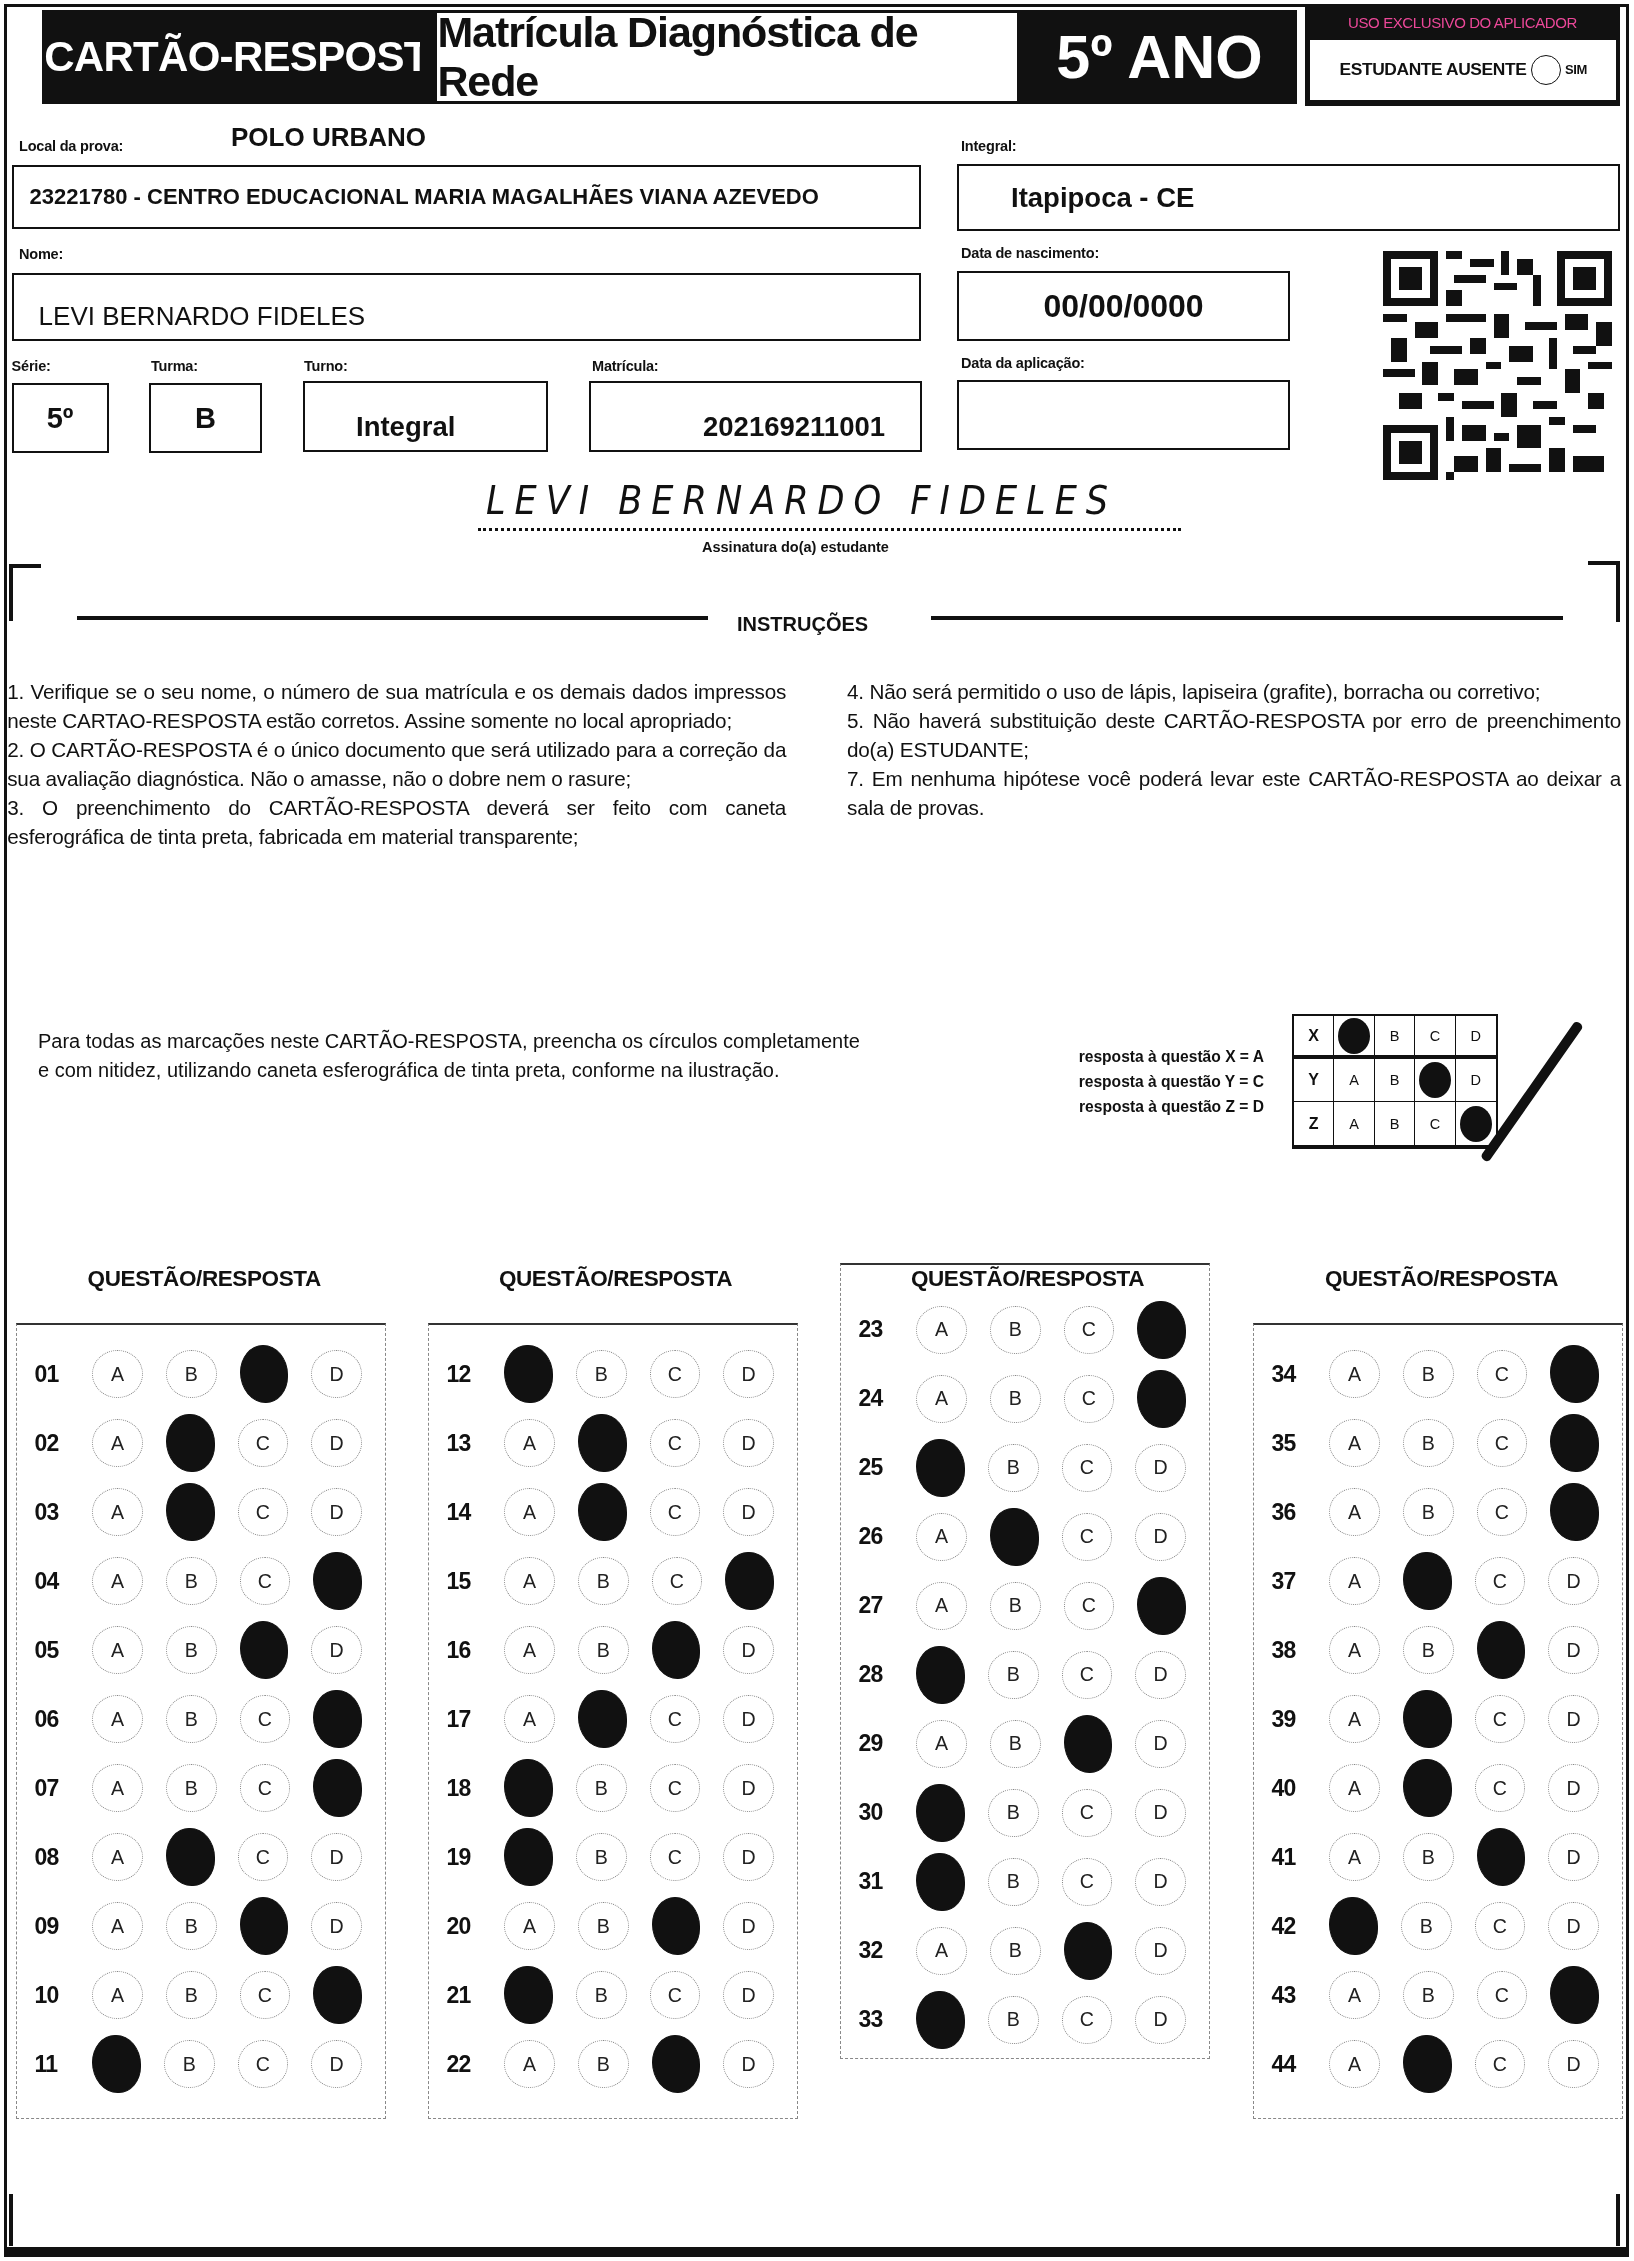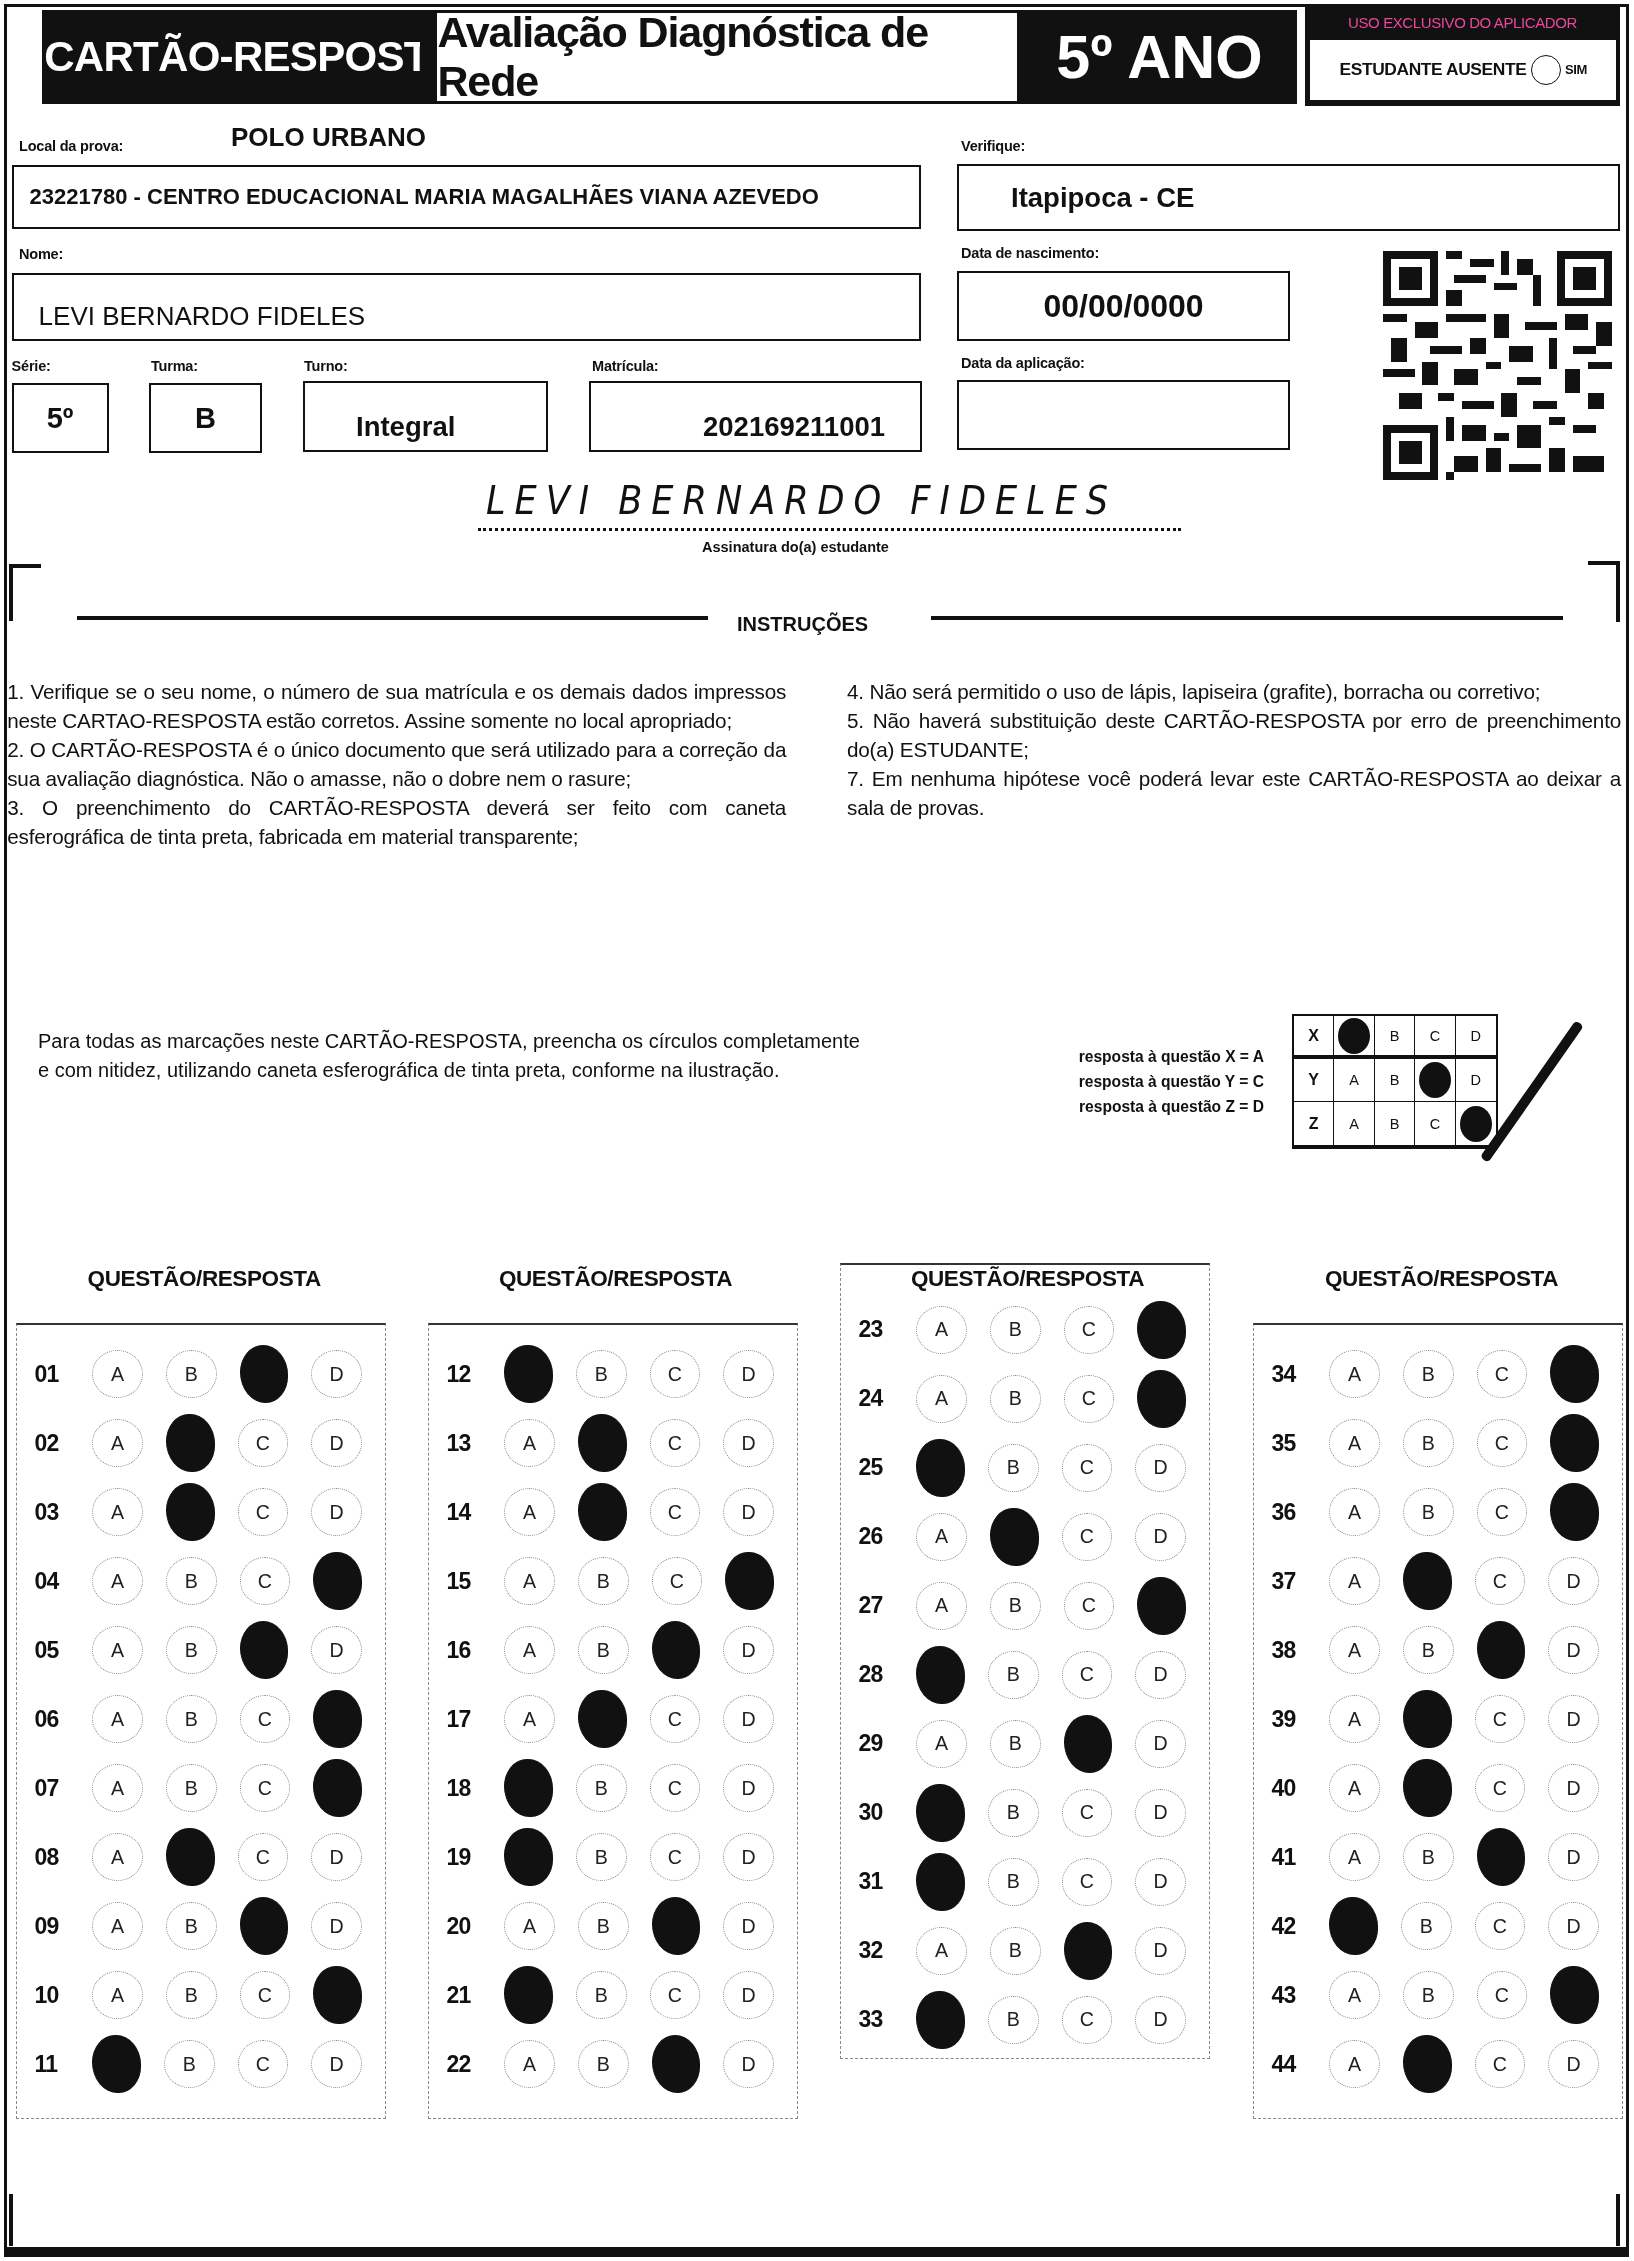--- a/index.html
+++ b/index.html
@@ -61,38 +61,38 @@
   
   .qr { left: 1383px; top: 251px; width: 229px; height: 229px; background: #fff; }
 </style>
 </head>
 <body>
 
 <div class="sheet"></div>
 
 <div class="abs hdr-left">CARTÃO-RESPOSTA</div>
 <div class="abs hdr-mid">
-  <div class="hdr-mid-inner">Avaliação Diagnóstica de Rede</div>
+  <div class="hdr-mid-inner">Matrícula Diagnóstica de Rede</div>
 </div>
 <div class="abs hdr-ano">5º ANO</div>
 <div class="abs hdr-uso">
   <div class="hdr-uso-title">USO EXCLUSIVO DO APLICADOR</div>
   <div class="hdr-uso-box">
     <span>ESTUDANTE AUSENTE</span>
     <span class="bubble-sm"></span>
     <span style="font-size:13px">SIM</span>
   </div>
 </div>
 
 <div class="abs lbl" style="left:19px;top:138px">Local da prova:</div>
 <div class="abs" style="left:231px;top:122px;font-size:26px;font-weight:bold">POLO URBANO</div>
 <div class="abs field" style="left:11.6px;top:165px;width:909px;height:64px;padding-left:16px;font-size:22px;font-weight:bold">
   <span>23221780 - CENTRO EDUCACIONAL MARIA MAGALHÃES VIANA AZEVEDO</span>
 </div>
-<div class="abs lbl" style="left:961px;top:138px">Verifique:</div>
+<div class="abs lbl" style="left:961px;top:138px">Integral:</div>
 <div class="abs field" style="left:957px;top:164px;width:663px;height:67px;padding-left:52px;font-size:27.5px;font-weight:bold">
   <span>Itapipoca - CE</span>
 </div>
 
 <div class="abs lbl" style="left:19px;top:246px">Nome:</div>
 <div class="abs field" style="left:11.6px;top:273px;width:909px;height:68px;padding-left:25px;padding-top:19px;font-size:26px">
   <span>LEVI BERNARDO FIDELES</span>
 </div>
 <div class="abs lbl" style="left:961px;top:245px">Data de nascimento:</div>
 <div class="abs field" style="left:957px;top:271px;width:333px;height:70px;justify-content:center;font-size:32px;font-weight:bold">

